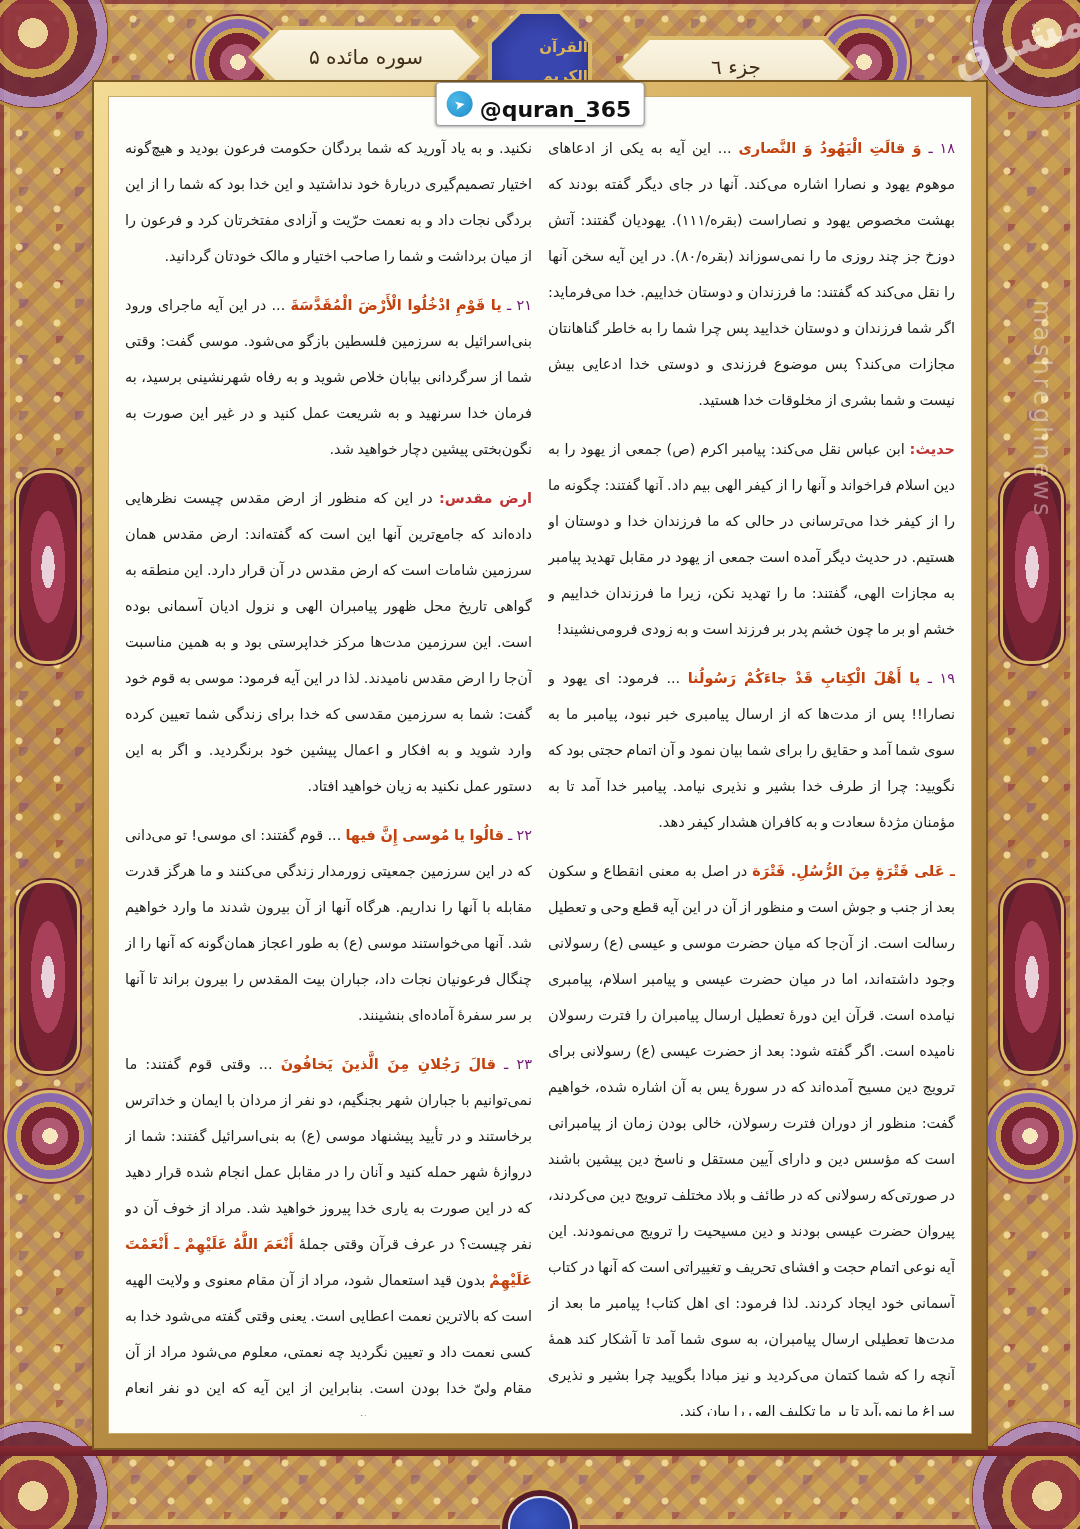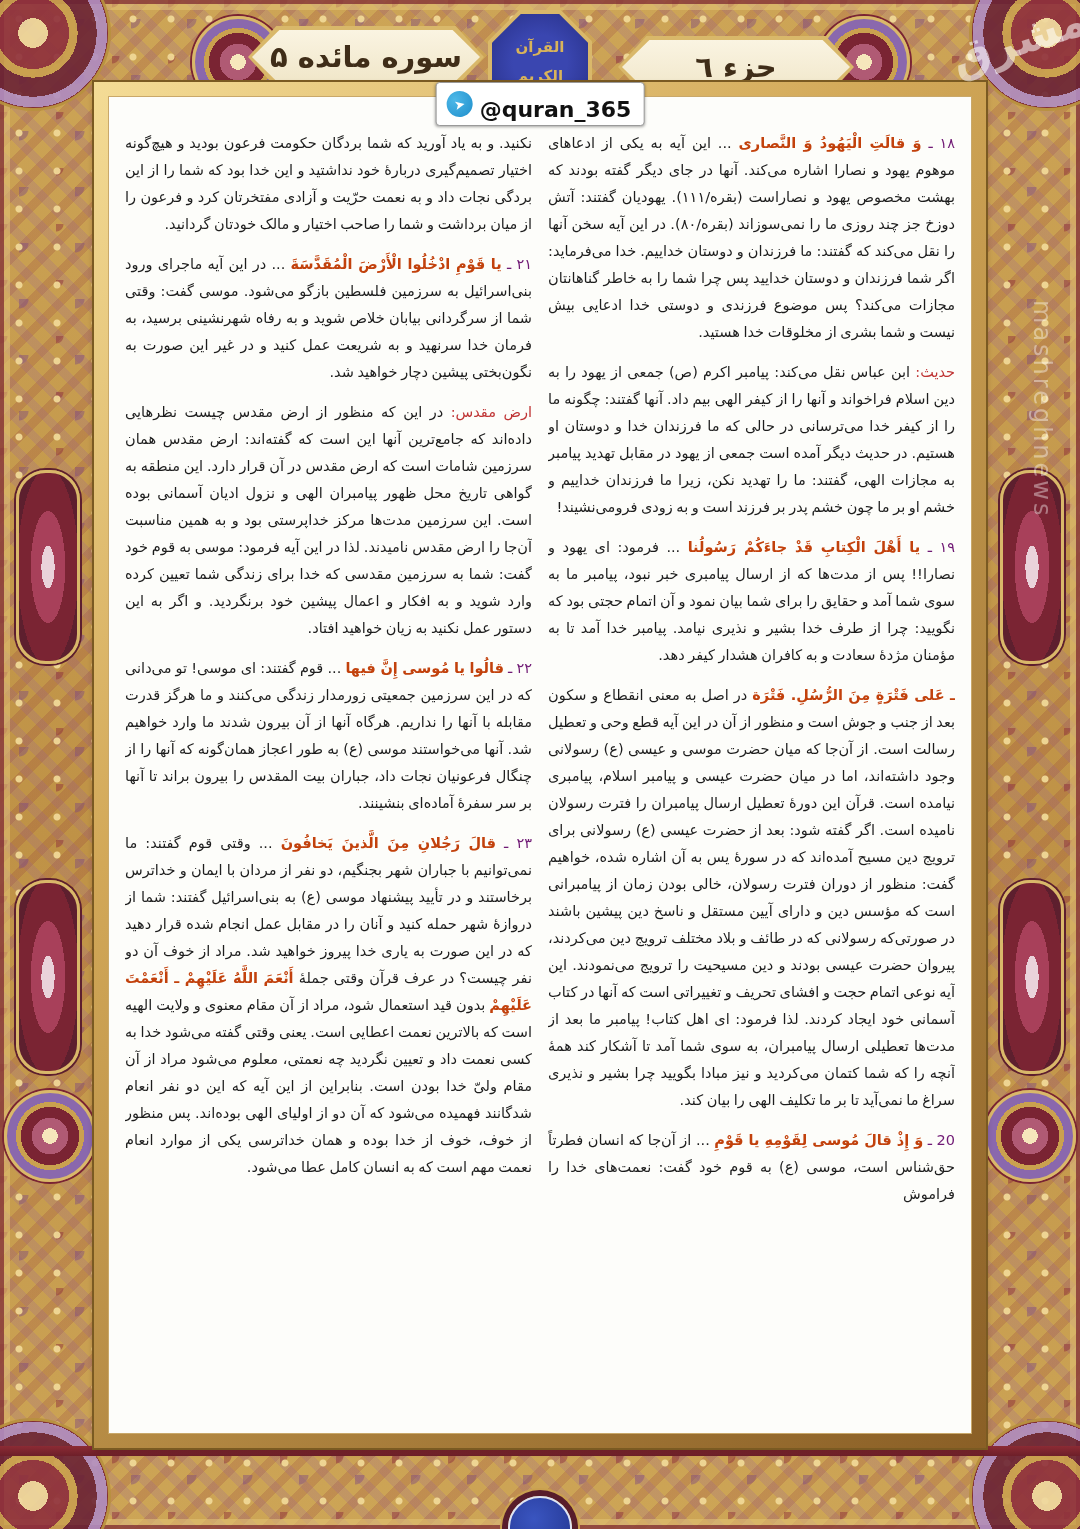--- a/index.html
+++ b/index.html
@@ -37,28 +37,28 @@
     background:radial-gradient(ellipse at center,#ead2da 0 16%,#a8405a 16% 42%,#7a2433 42% 74%,#5d1f2e 74%);
     border:3px solid #d9b86a;box-shadow:0 0 0 2px #5d1f2e;
   }
   
   .cartouche{position:absolute;top:26px;height:62px;}
   .cart-shape{position:absolute;inset:0;background:#d9b86a;clip-path:polygon(12% 0,88% 0,100% 50%,88% 100%,12% 100%,0 50%);}
   .cart-inner{
     position:absolute;inset:4px;background:linear-gradient(#faf4e2,#f0e6c8);
     clip-path:polygon(12% 0,88% 0,100% 50%,88% 100%,12% 100%,0 50%);
     display:flex;align-items:center;justify-content:center;
-    color:#3f2d18;font-size:29px;font-weight:bold;
+    color:#3f2d18;font-size:20px;font-weight:normal;
   }
   .emblem{position:absolute;left:488px;top:10px;width:104px;height:104px;}
   .emblem-shape{position:absolute;inset:0;background:#d9b86a;clip-path:polygon(30% 0,70% 0,100% 30%,100% 70%,70% 100%,30% 100%,0 70%,0 30%);}
   .emblem-inner{
     position:absolute;inset:4px;background:radial-gradient(circle,#3a46b0 0 40%,#272f86 100%);
     clip-path:polygon(30% 0,70% 0,100% 30%,100% 70%,70% 100%,30% 100%,0 70%,0 30%);
-    display:flex;flex-direction:column;align-items:center;justify-content:center;gap:12px;
+    display:flex;flex-direction:column;align-items:flex-end;justify-content:center;gap:12px;
     color:#d8b35a;font-weight:bold;font-size:15px;line-height:17px;
   }
   
   .badge{
     position:absolute;top:82px;left:50%;transform:translateX(-50%);
     background:#ffffff;border:1px solid #9a9a9a;border-radius:4px;
     display:flex;align-items:center;gap:7px;padding:2px 12px 3px 10px;
     box-shadow:0 1px 3px rgba(0,0,0,.35);z-index:6;
   }
   .tg-icon{
@@ -75,27 +75,27 @@
     z-index:2;
   }
   .sheet{
     position:absolute;inset:14px;background:#fdfdfa;
     box-shadow:inset 0 0 0 1px #c9a86a;
     display:flex;direction:rtl;gap:16px;
     padding:34px 17px 18px;box-sizing:border-box;
   }
   .col{
     flex:1;min-width:0;overflow:hidden;
-    font-size:14.5px;line-height:27px;text-align:justify;color:#1d1d1d;
+    font-size:14.5px;line-height:36px;text-align:justify;color:#1d1d1d;
     word-spacing:-1px;
   }
   .para{margin:0 0 13px;}
   .num{font-weight:normal;color:#701a75;}
   .ar{font-weight:bold;color:#c2410c;}
-  .lead{font-weight:normal;color:#bf3434;}
+  .lead{font-weight:bold;color:#bf3434;}
   
   .pagenum{
     position:absolute;left:50%;top:1496px;transform:translateX(-50%);
     width:60px;height:60px;border-radius:50%;
     background:radial-gradient(circle at 40% 35%,#3a55c0,#22348f);
     border:2px solid #dfe4f2;box-shadow:0 0 0 6px #581d2b, 0 0 0 8px #caa14f;
     display:flex;align-items:flex-end;justify-content:center;
     color:#f2f4fa;font-size:20px;letter-spacing:3px;z-index:3;font-style:italic;
   }
   

